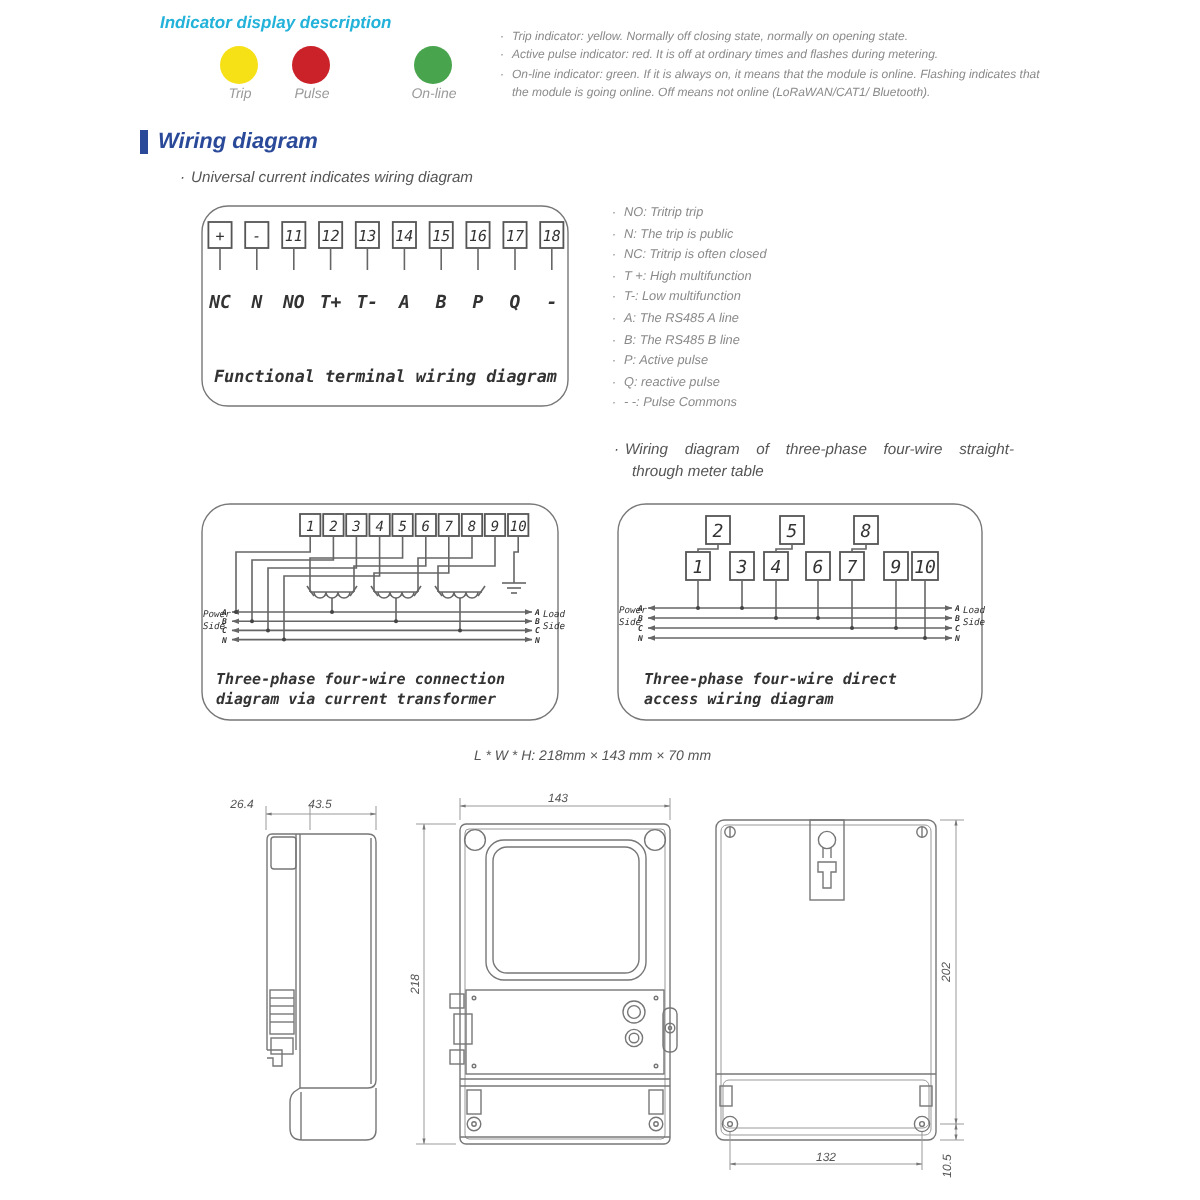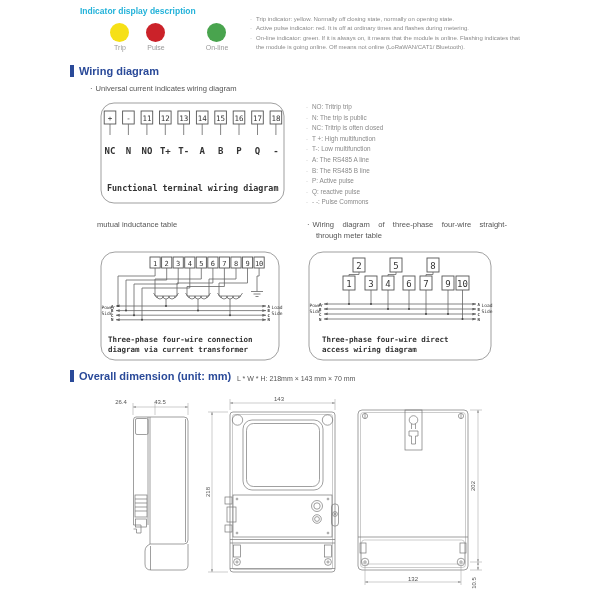--- a/index.html
+++ b/index.html
@@ -1,17 +1,17 @@
 <!DOCTYPE html>
 <html><head>
 <meta charset="utf-8">
 <style>
   html,body{margin:0;padding:0;background:#fff;}
   .page{position:relative;width:576px;height:600px;background:#fff;overflow:hidden;
-        font-family:"Liberation Sans",sans-serif;color:#555;}
+        font-family:"Liberation Sans",sans-serif;color:#555;font-style:italic;}
   .abs{position:absolute;}
   
   .ind-title{left:80px;top:6px;font-size:8.5px;font-weight:bold;color:#23b2d9;}
   .dot{width:19px;height:19px;border-radius:50%;top:23px;}
   .dot-label{top:44px;font-size:7px;color:#9a9a9a;width:40px;text-align:center;}
   .top-notes{left:250px;top:15px;width:272px;font-size:6px;line-height:1.55;color:#8a8a8a;}
   .note-row{display:flex;}
   .note-row .bu{width:6px;flex:0 0 6px;font-size:6px;}
   .note-row .tx{flex:1;}
   
@@ -177,21 +177,20 @@
         <span class="bu">·</span>
         <span class="tx">Q: reactive pulse</span>
       </div>
     <div class="note-row">
         <span class="bu">·</span>
         <span class="tx">- -: Pulse Commons</span>
       </div>
   </div>
 
   <div class="abs sub-bullet" style="left:88px;top:220px;width:202px;">
-    <div style="padding-left:9px;">mutual inductance table</div>
   </div>
   <div class="abs sub-bullet" style="left:307px;top:220px;width:200px;">
     <div class="jst"><span class="bu">·</span><span>Wiring diagram of three-phase four-wire straight-</span></div>
     <div style="padding-left:9px;">through meter table</div>
   </div>
 
   <svg class="abs" style="left:100px;top:250px;" width="180" height="112" viewBox="0 0 180 112">
     <rect x="1" y="2" width="178" height="108" rx="14" class="ln2"></rect>
     <g class="box">
       <rect x="50" y="7" width="10.2" height="11"></rect>
@@ -350,24 +349,20 @@
     <text x="169.5" y="55.5" class="ph">A</text>
     <text x="169.5" y="60.5" class="ph">B</text>
     <text x="169.5" y="65.5" class="ph">C</text>
     <text x="169.5" y="70.5" class="ph">N</text>
     <text x="173.5" y="56.5" class="sid">Load</text>
     <text x="173.5" y="62.5" class="sid">Side</text>
     <text x="14" y="92" class="mono" font-size="7.5" font-weight="bold">Three-phase four-wire direct</text>
     <text x="14" y="102" class="mono" font-size="7.5" font-weight="bold">access wiring diagram</text>
   </svg>
 
-  <div class="abs sec-h" style="left:70px;top:370px;">
-    <span class="sec-bar"></span>
-    <span class="sec-txt">Overall dimension (unit: mm)</span>
-  </div>
   <div class="abs sizetext">L * W * H: 218mm × 143 mm × 70 mm</div>
 
   <svg class="abs" style="left:100px;top:393px;" width="100" height="195" viewBox="0 0 100 195">
     <g class="thin">
       <line x1="33" y1="14" x2="88" y2="14" marker-start="url(#dimarw)" marker-end="url(#dimarw)"></line>
       <line x1="55" y1="10" x2="55" y2="22"></line>
       <line x1="33" y1="10" x2="33" y2="22"></line>
       <line x1="88" y1="10" x2="88" y2="22"></line>
     </g>
     <text x="21" y="11" class="dim-t" text-anchor="middle">26.4</text>

